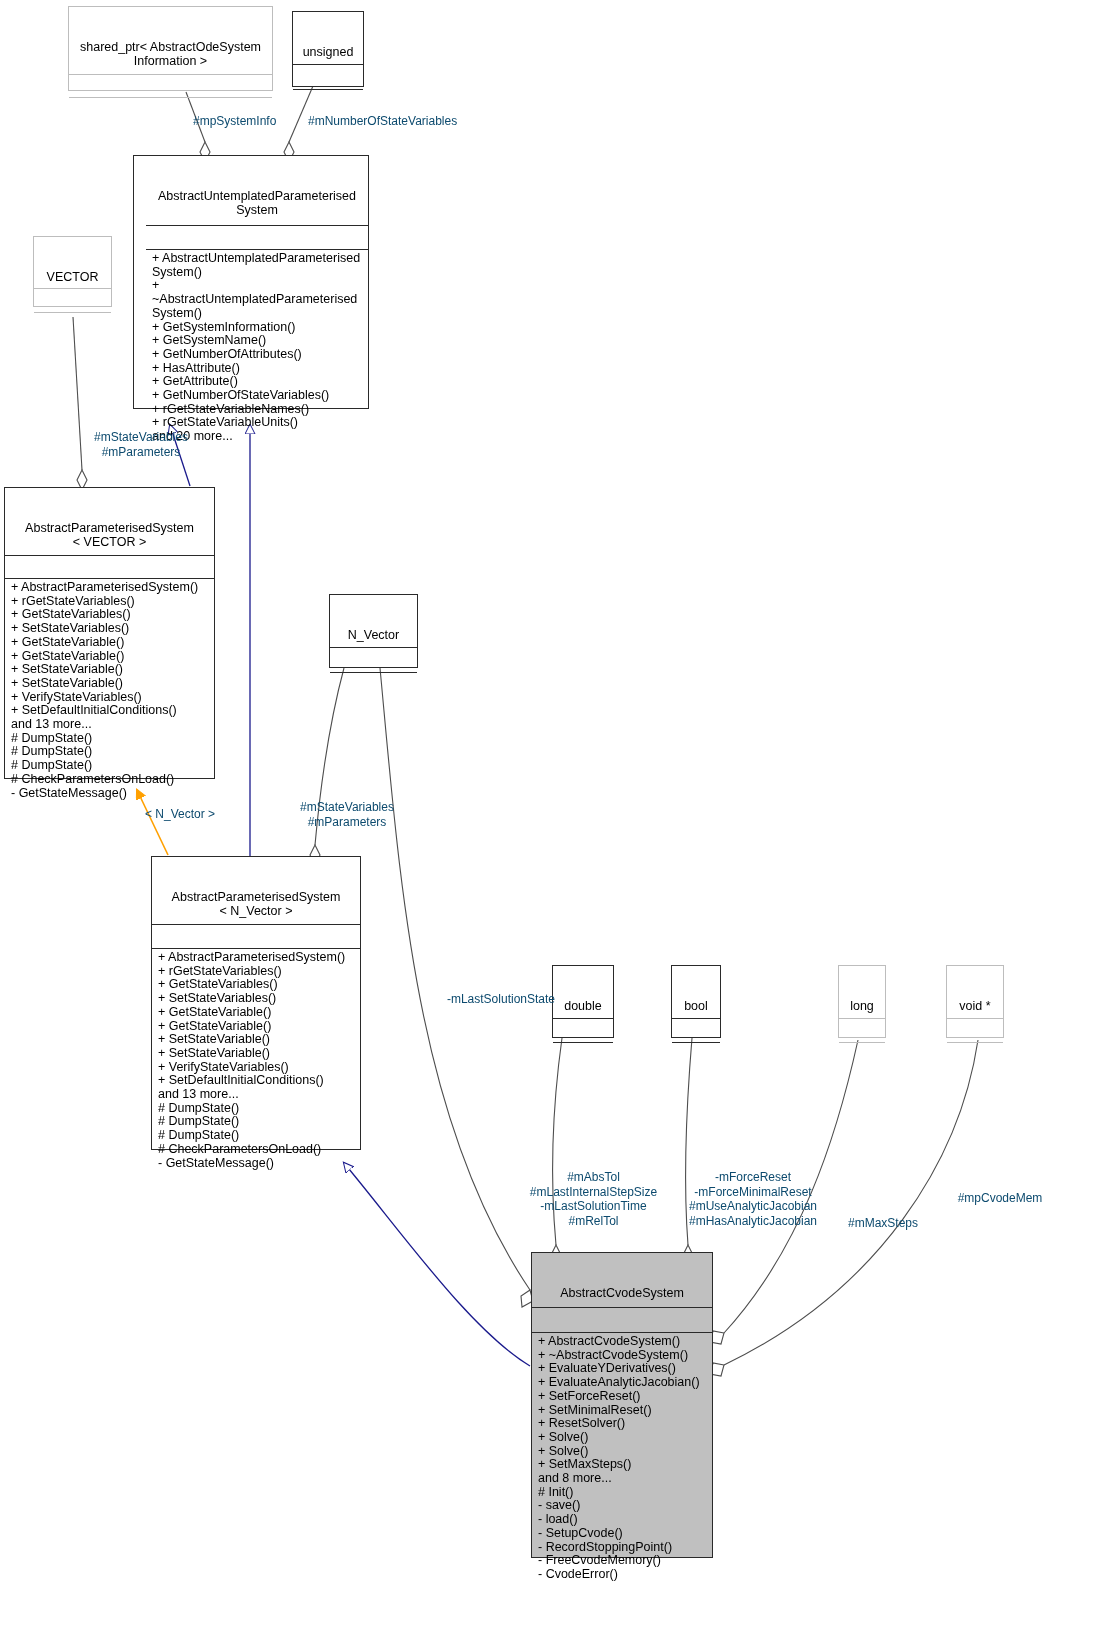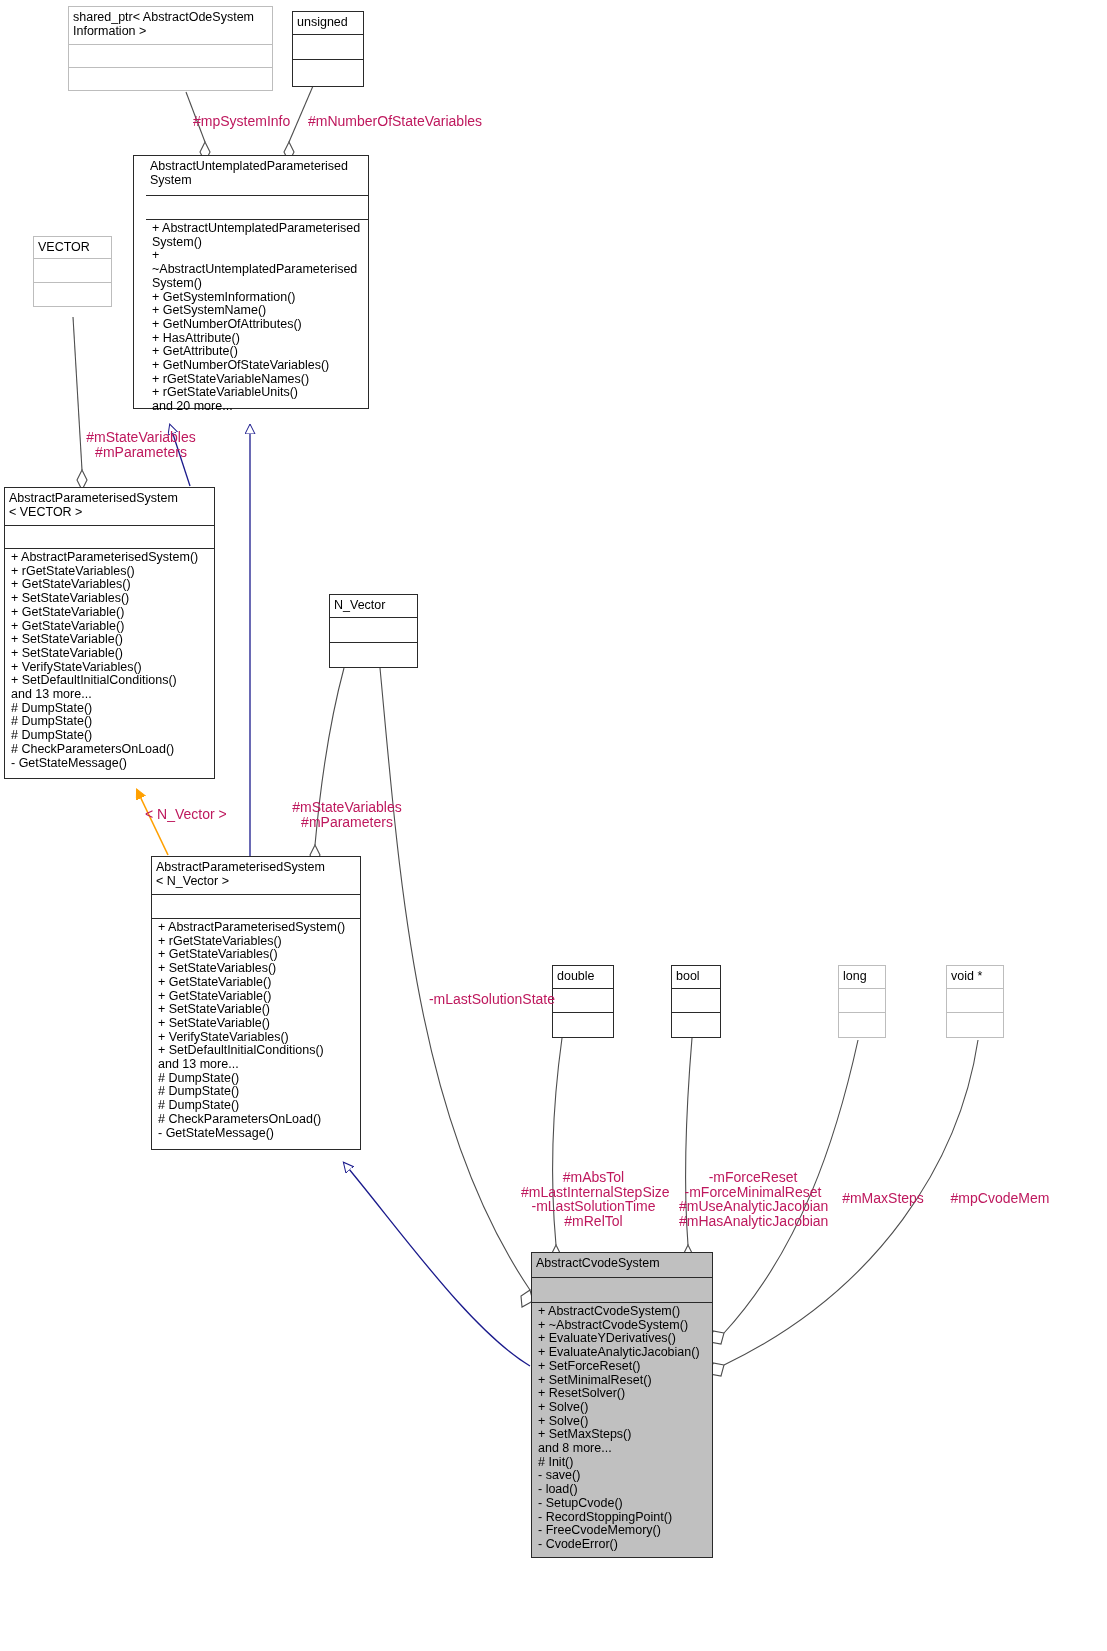--- a/index.html
+++ b/index.html
@@ -38,24 +38,25 @@
     line-height: 14px;
   }
   .uml-box.thin {
     border: 1px solid #bdbdbd;
   }
   .uml-box.filled {
     background: #c0c0c0;
   }
   .uml-title {
     box-sizing: border-box;
-    text-align: left;
+    text-align: center;
     padding: 3px 4px 4px 4px;
     border-bottom: 1px solid #2a2a2a;
     white-space: pre-line;
+    margin-top: 30px;
   }
   .thin .uml-title { border-bottom: 1px solid #bdbdbd; }
   .uml-attrs {
     box-sizing: border-box;
     border-bottom: 1px solid #2a2a2a;
     min-height: 18px;
     padding: 2px 4px;
   }
   .thin .uml-attrs { border-bottom: 1px solid #bdbdbd; }
   .uml-ops {
@@ -64,25 +65,25 @@
     min-height: 18px;
   }
   .uml-ops div {
     white-space: pre-wrap;
     line-height: 13.7px;
   }
 
   
   .edge-label {
     position: absolute;
-    font-size: 14px;
+    font-size: 12px;
     line-height: 14.5px;
     white-space: pre-line;
     text-align: center;
-    color: #be185d;
+    color: #0c4a6e;
   }
 </style>
 </head>
 <body>
 
 <div id="canvas">
 
   <svg class="edges" viewBox="0 0 1107 1651" xmlns="http://www.w3.org/2000/svg">
     <defs>
       <marker id="hollow-tri" markerWidth="12" markerHeight="12" refX="9" refY="5" orient="auto" markerUnits="userSpaceOnUse">
@@ -289,17 +290,17 @@
   <div class="edge-label" style="left:679px; top:1170px; width:148px;">-mForceReset
 -mForceMinimalReset
 #mUseAnalyticJacobian
 #mHasAnalyticJacobian</div>
 
   <div class="edge-label" style="left:521px; top:1170px; width:145px;">#mAbsTol
 #mLastInternalStepSize
 -mLastSolutionTime
 #mRelTol</div>
 
-  <div class="edge-label" style="left:838px; top:1191px; width:90px;">#mMaxSteps</div>
+  <div class="edge-label" style="left:838px; top:1216px; width:90px;">#mMaxSteps</div>
 
   <div class="edge-label" style="left:945px; top:1191px; width:110px;">#mpCvodeMem</div>
 
 </div>
 
 </body></html>

